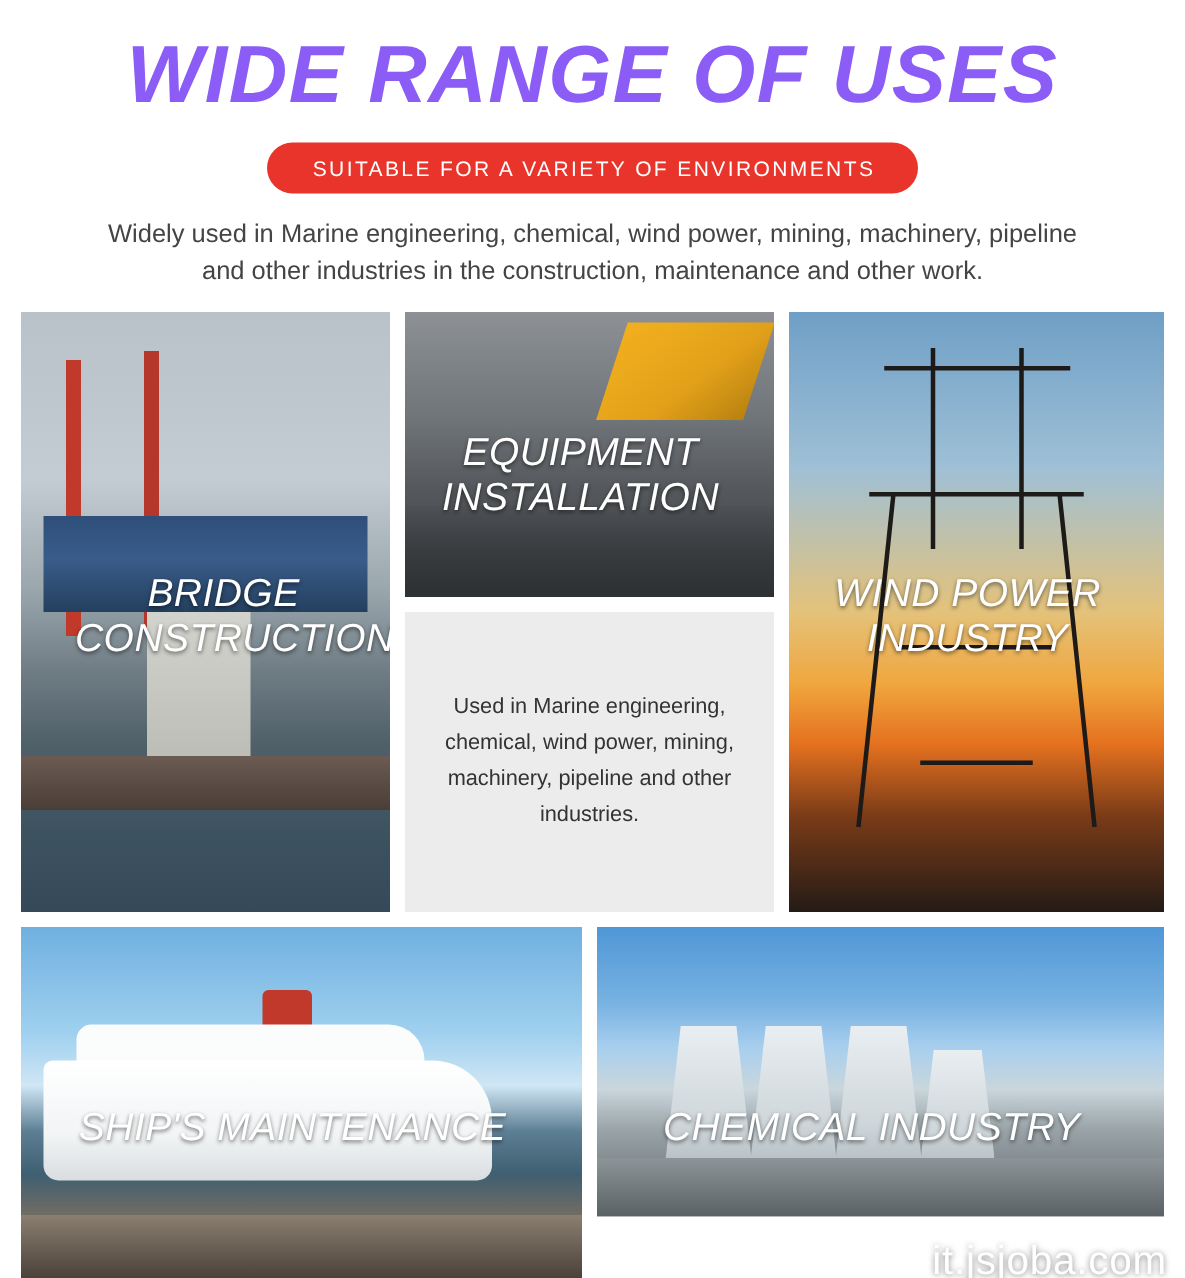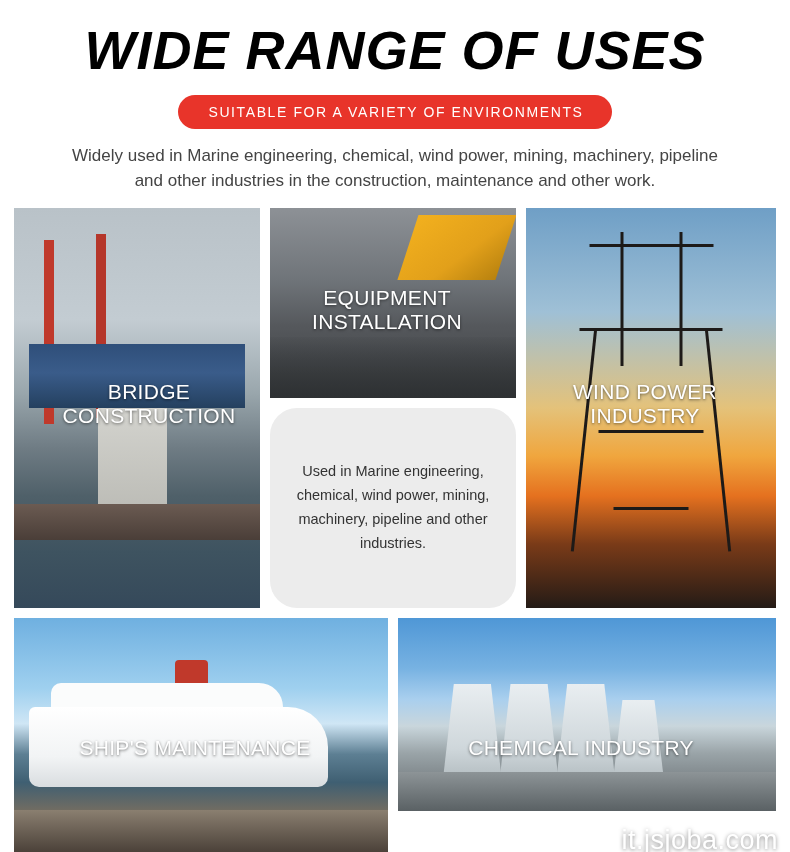--- a/index.html
+++ b/index.html
@@ -16,21 +16,21 @@
     background: #ffffff;
   }
 
   
   .headline {
     text-align: center;
     font-size: 54px;
     font-weight: bold;
     font-style: italic;
     letter-spacing: 1px;
-    color: #000000;
+    color: #8b5cf6;
     margin: 22px 0 0 0;
     line-height: 1.05;
     white-space: nowrap;
   }
   .subbadge-wrap {
     display: flex;
     justify-content: center;
     margin-top: 16px;
   }
   .subbadge {
@@ -62,24 +62,25 @@
 
   .tile {
     position: relative;
     overflow: hidden;
   }
   .tile .label {
     position: absolute;
     left: 0; right: 12px;
     text-align: center;
     color: #ffffff;
-    font-size: 21px;
+    font-size: 26px;
     line-height: 1.18;
     letter-spacing: .3px;
     text-shadow: 0 1px 3px rgba(0,0,0,.55);
+    font-style: italic;
   }
 
   
   .col-bridge { width: 246px; height: 400px; }
   .col-mid    { width: 246px; }
   .col-wind   { width: 250px; height: 400px; }
 
   .tile-equip { width: 246px; height: 190px; }
   .textbox {
     width: 246px; height: 200px;
@@ -246,21 +247,21 @@
       </div>
 
       <div class="col-mid">
         <div class="tile tile-equip">
           <div class="ph bg-equip"></div>
           <div class="label" style="top:78px;">
             <div>EQUIPMENT</div>
             <div>INSTALLATION</div>
           </div>
         </div>
-        <div class="textbox" style="margin-top:10px;border-radius:27px;">
+        <div class="textbox" style="margin-top:10px;">
           <p>Used in Marine engineering, chemical, wind power, mining, machinery, pipeline and other industries.</p>
         </div>
       </div>
 
       <div class="tile col-wind">
         <div class="ph bg-wind">
           <div class="pylon">
             <i class="p1"></i>
               <i class="p2"></i>
               <i class="p3"></i>

